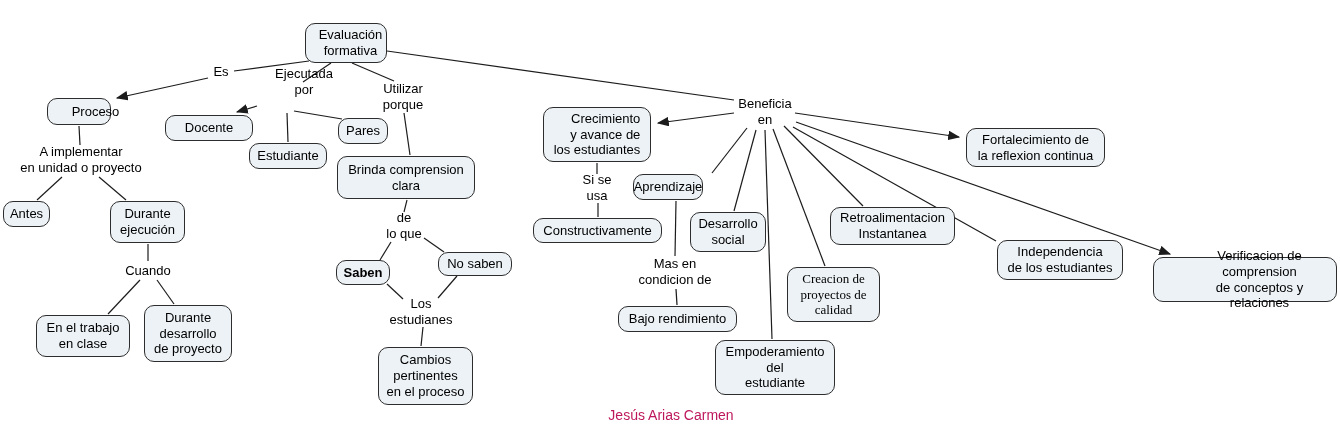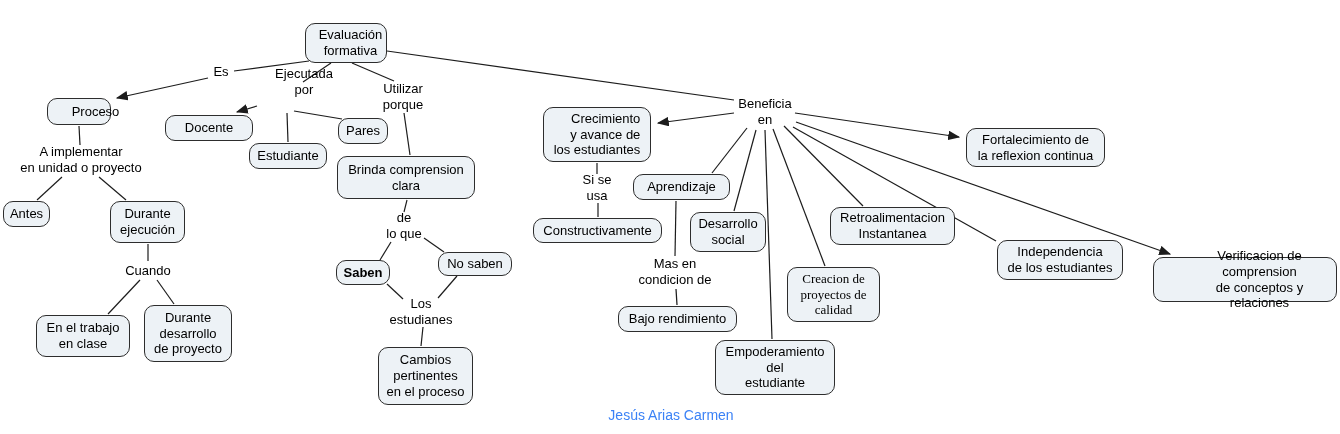--- a/index.html
+++ b/index.html
@@ -26,21 +26,21 @@
   .edge-label{
     position:absolute;
     transform:translate(-50%,-50%);
     text-align:center;
     white-space:pre-line;
     font-size:13px;line-height:1.24;color:#000;
   }
   .attribution{
     position:absolute;
     transform:translate(-50%,-50%);
-    color:#3b82f6;
+    color:#be185d;
     font-size:14px;
     white-space:nowrap;
   }
 </style>
 </head>
 <body>
 
 <div class="canvas">
 
   <svg class="edges" width="1340" height="434" viewBox="0 0 1340 434">
@@ -113,21 +113,21 @@
 de proyecto</span></div>
   <div class="node" style="left:336px;top:260px;width:54px;height:25px;font-weight:bold;"><span>Saben</span></div>
   <div class="node" style="left:438px;top:252px;width:74px;height:24px;"><span>No saben</span></div>
   <div class="node" style="left:378px;top:347px;width:95px;height:58px;"><span>Cambios
 pertinentes
 en el proceso</span></div>
   <div class="node" style="left:543px;top:107px;width:108px;height:55px;text-align:right;"><span>Crecimiento
 y avance de
 los estudiantes</span></div>
   <div class="node" style="left:533px;top:218px;width:129px;height:25px;"><span>Constructivamente</span></div>
-  <div class="node" style="left:633px;top:174px;width:97px;height:26px;"><span>Aprendizaje</span></div>
+  <div class="node" style="left:633px;top:174px;width:70px;height:26px;"><span>Aprendizaje</span></div>
   <div class="node" style="left:690px;top:212px;width:76px;height:40px;"><span>Desarrollo
 social</span></div>
   <div class="node" style="left:618px;top:306px;width:119px;height:26px;"><span>Bajo rendimiento</span></div>
   <div class="node" style="left:787px;top:267px;width:93px;height:55px;font-family:Liberation Serif, serif;"><span>Creacion de
 proyectos de
 calidad</span></div>
   <div class="node" style="left:715px;top:340px;width:120px;height:55px;"><span>Empoderamiento
 del
 estudiante</span></div>
   <div class="node" style="left:830px;top:207px;width:125px;height:38px;"><span>Retroalimentacion

